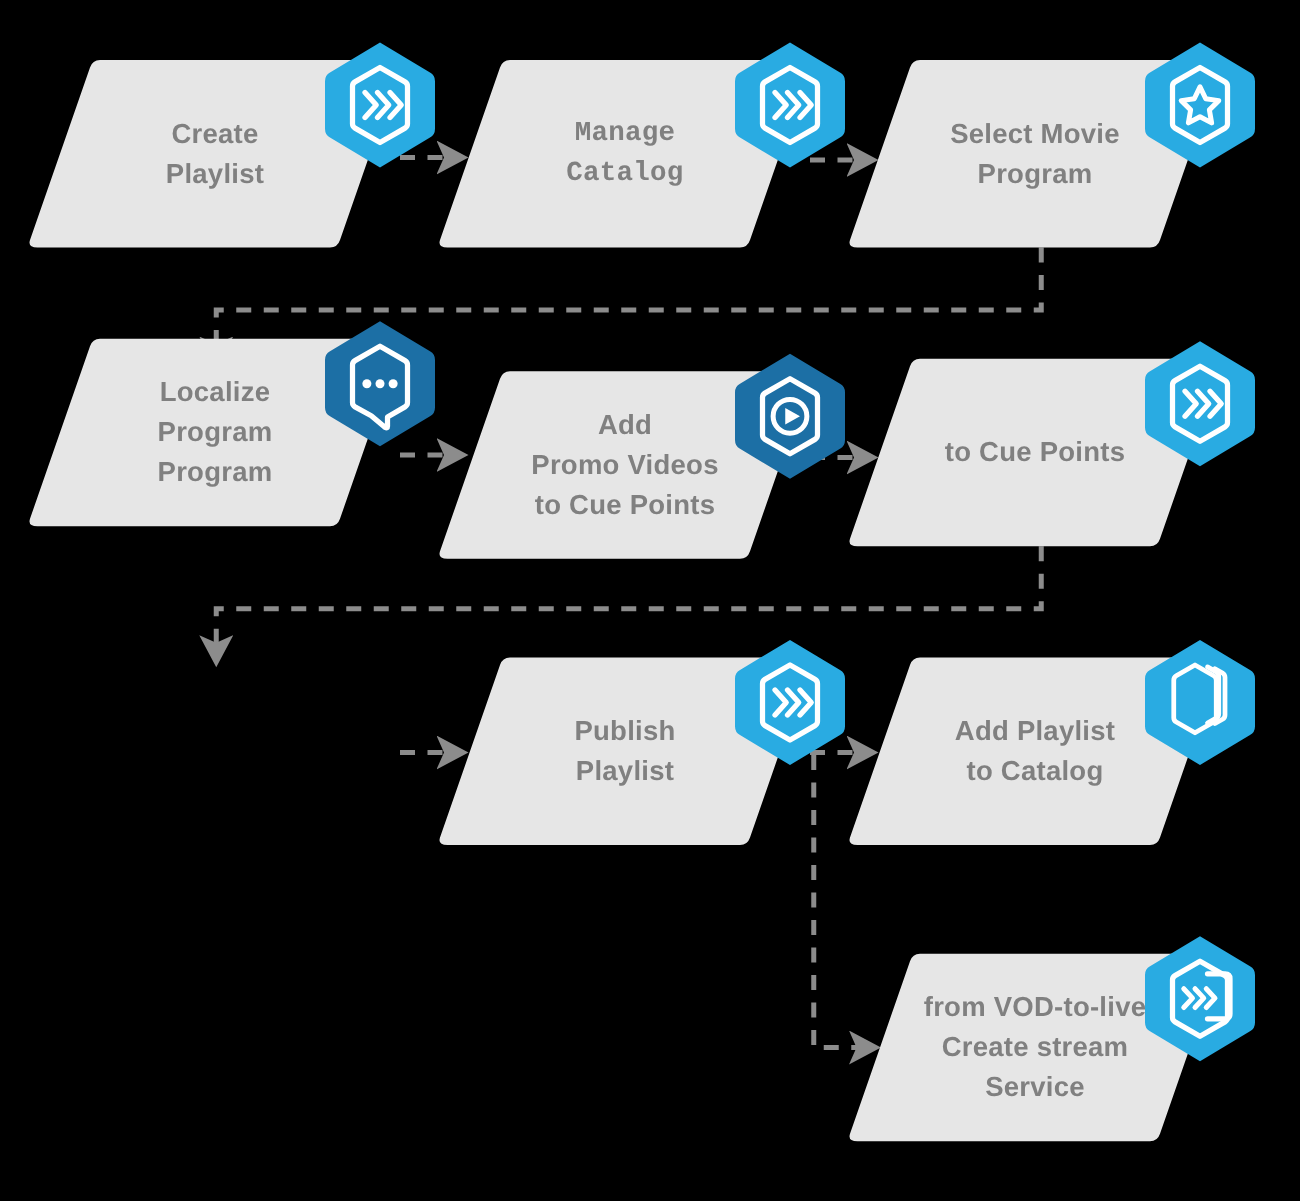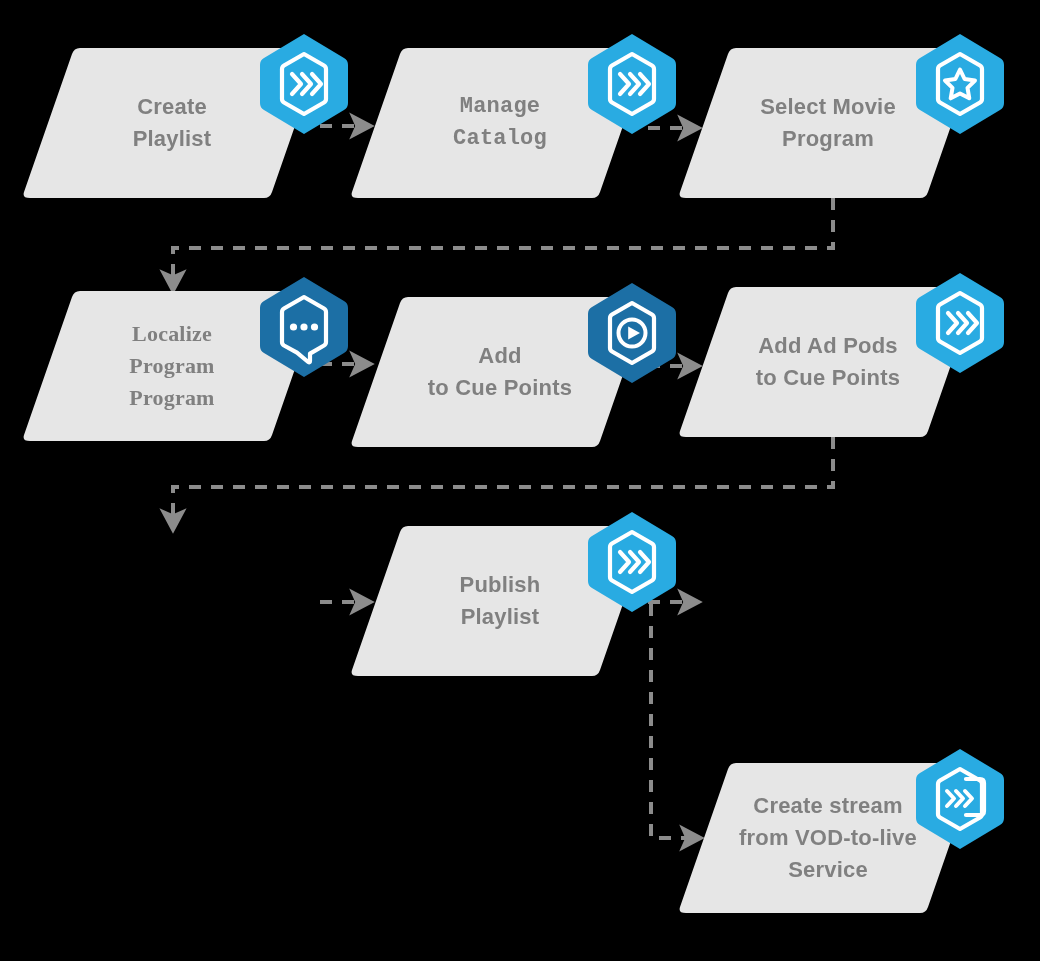--- a/index.html
+++ b/index.html
@@ -94,21 +94,21 @@
       <span>Select Movie</span>
       <span>Program</span>
     </div>
     <svg class="hex" style="left:236px;top:-10px;" width="92" height="104" viewBox="0 0 92 104">
       <path d="M46,2 L86,26 Q90,28 90,33 L90,71 Q90,76 86,78 L46,102 Q46,102 46,102 L6,78 Q2,76 2,71 L2,33 Q2,28 6,26 Z" fill="#29ABE2"></path>
       <path d="M46,22 L66,33.5 Q68,34.7 68,37 L68,67 Q68,69.3 66,70.5 L46,82 L26,70.5 Q24,69.3 24,67 L24,37 Q24,34.7 26,33.5 Z" fill="none" stroke="#fff" stroke-width="4.2" stroke-linejoin="round"></path>
       <path d="M46,37.5 L50.6,47 L61,48.5 L53.5,55.9 L55.3,66.3 L46,61.4 L36.7,66.3 L38.5,55.9 L31,48.5 L41.4,47 Z" fill="none" stroke="#fff" stroke-width="4" stroke-linejoin="round"></path>
     </svg>
   </div>
 
-  <div class="node" style="left:22px;top:285px;width:300px;height:162px;font-family:Liberation Serif, serif;">
+  <div class="node" style="left:22px;top:265px;width:300px;height:162px;">
     <svg class="shape" viewBox="0 0 300 162" preserveAspectRatio="none">
       <path d="M58,6 Q52,6 50,12 L2,150 Q0,156 8,156 L242,156 Q248,156 250,150 L298,12 Q300,6 292,6 Z" fill="#E6E6E6"></path>
     </svg>
     <div class="label">
       <span>Localize</span>
       <span>Program</span>
       <span>Program</span>
     </div>
     <svg class="hex" style="left:236px;top:-10px;" width="92" height="104" viewBox="0 0 92 104">
       <path d="M46,2 L86,26 Q90,28 90,33 L90,71 Q90,76 86,78 L46,102 Q46,102 46,102 L6,78 Q2,76 2,71 L2,33 Q2,28 6,26 Z" fill="#1C6FA5"></path>
@@ -120,36 +120,36 @@
       </g>
     </svg>
   </div>
 
   <div class="node" style="left:350px;top:291px;width:300px;height:162px;">
     <svg class="shape" viewBox="0 0 300 162" preserveAspectRatio="none">
       <path d="M58,6 Q52,6 50,12 L2,150 Q0,156 8,156 L242,156 Q248,156 250,150 L298,12 Q300,6 292,6 Z" fill="#E6E6E6"></path>
     </svg>
     <div class="label">
       <span>Add</span>
+      <span>Promo Videos</span>
       <span>to Cue Points</span>
     </div>
     <svg class="hex" style="left:236px;top:-10px;" width="92" height="104" viewBox="0 0 92 104">
       <path d="M46,2 L86,26 Q90,28 90,33 L90,71 Q90,76 86,78 L46,102 Q46,102 46,102 L6,78 Q2,76 2,71 L2,33 Q2,28 6,26 Z" fill="#1C6FA5"></path>
       <path d="M46,22 L66,33.5 Q68,34.7 68,37 L68,67 Q68,69.3 66,70.5 L46,82 L26,70.5 Q24,69.3 24,67 L24,37 Q24,34.7 26,33.5 Z" fill="none" stroke="#fff" stroke-width="4.2" stroke-linejoin="round"></path>
       <circle cx="46" cy="52" r="13.5" fill="none" stroke="#fff" stroke-width="4"></circle>
       <path d="M42.2,45.4 L54,52 L42.2,58.6 Z" fill="#fff"></path>
     </svg>
   </div>
 
   <div class="node" style="left:678px;top:281px;width:300px;height:162px;">
     <svg class="shape" viewBox="0 0 300 162" preserveAspectRatio="none">
       <path d="M58,6 Q52,6 50,12 L2,150 Q0,156 8,156 L242,156 Q248,156 250,150 L298,12 Q300,6 292,6 Z" fill="#E6E6E6"></path>
     </svg>
     <div class="label">
-      <span>Add Ad Pods</span>
       <span>to Cue Points</span>
     </div>
     <svg class="hex" style="left:236px;top:-10px;" width="92" height="104" viewBox="0 0 92 104">
       <path d="M46,2 L86,26 Q90,28 90,33 L90,71 Q90,76 86,78 L46,102 Q46,102 46,102 L6,78 Q2,76 2,71 L2,33 Q2,28 6,26 Z" fill="#29ABE2"></path>
       <path d="M46,22 L66,33.5 Q68,34.7 68,37 L68,67 Q68,69.3 66,70.5 L46,82 L26,70.5 Q24,69.3 24,67 L24,37 Q24,34.7 26,33.5 Z" fill="none" stroke="#fff" stroke-width="4.2" stroke-linejoin="round"></path>
       <g fill="none" stroke="#fff" stroke-width="4.2" stroke-linecap="round" stroke-linejoin="round">
         <path d="M34,42 L43,52 L34,62"></path>
         <path d="M44,42 L53,52 L44,62"></path>
         <path d="M54,42 L63,52 L54,62"></path>
       </g>
@@ -169,28 +169,45 @@
       <path d="M46,2 L86,26 Q90,28 90,33 L90,71 Q90,76 86,78 L46,102 Q46,102 46,102 L6,78 Q2,76 2,71 L2,33 Q2,28 6,26 Z" fill="#29ABE2"></path>
       <path d="M46,22 L66,33.5 Q68,34.7 68,37 L68,67 Q68,69.3 66,70.5 L46,82 L26,70.5 Q24,69.3 24,67 L24,37 Q24,34.7 26,33.5 Z" fill="none" stroke="#fff" stroke-width="4.2" stroke-linejoin="round"></path>
       <g fill="none" stroke="#fff" stroke-width="4.2" stroke-linecap="round" stroke-linejoin="round">
         <path d="M34,42 L43,52 L34,62"></path>
         <path d="M44,42 L53,52 L44,62"></path>
         <path d="M54,42 L63,52 L54,62"></path>
       </g>
     </svg>
   </div>
 
+  <div class="node" style="left:678px;top:520px;width:300px;height:162px;">
+    <svg class="shape" viewBox="0 0 300 162" preserveAspectRatio="none">
+      <path d="M58,6 Q52,6 50,12 L2,150 Q0,156 8,156 L242,156 Q248,156 250,150 L298,12 Q300,6 292,6 Z" fill="#E6E6E6"></path>
+    </svg>
+    <div class="label">
+      <span>Add Playlist</span>
+      <span>to Catalog</span>
+    </div>
+    <svg class="hex" style="left:236px;top:-10px;" width="92" height="104" viewBox="0 0 92 104">
+      <path d="M46,2 L86,26 Q90,28 90,33 L90,71 Q90,76 86,78 L46,102 Q46,102 46,102 L6,78 Q2,76 2,71 L2,33 Q2,28 6,26 Z" fill="#29ABE2"></path>
+      <g fill="none" stroke="#fff" stroke-width="3.8" stroke-linejoin="round" stroke-linecap="round">
+        <path d="M58,25 L64,28.4 Q66,29.6 66,31.9 L66,61.9 Q66,64.2 64,65.4 L58,68.8"></path>
+        <path d="M52,23.5 L59,27.5 Q61,28.7 61,31 L61,61 Q61,63.3 59,64.5 L52,68.5"></path>
+        <path d="M42,22 L57,30.6 Q59,31.8 59,34.1 L59,64.1 Q59,66.4 57,67.6 L42,76.2 L27,67.6 Q25,66.4 25,64.1 L25,34.1 Q25,31.8 27,30.6 Z"></path>
+      </g>
+    </svg>
+  </div>
 
   <div class="node" style="left:678px;top:757px;width:300px;height:162px;">
     <svg class="shape" viewBox="0 0 300 162" preserveAspectRatio="none">
       <path d="M58,6 Q52,6 50,12 L2,150 Q0,156 8,156 L242,156 Q248,156 250,150 L298,12 Q300,6 292,6 Z" fill="#E6E6E6"></path>
     </svg>
     <div class="label">
+      <span>from VOD-to-live</span>
       <span>Create stream</span>
-      <span>from VOD-to-live</span>
       <span>Service</span>
     </div>
     <svg class="hex" style="left:236px;top:-10px;" width="92" height="104" viewBox="0 0 92 104">
       <path d="M46,2 L86,26 Q90,28 90,33 L90,71 Q90,76 86,78 L46,102 Q46,102 46,102 L6,78 Q2,76 2,71 L2,33 Q2,28 6,26 Z" fill="#29ABE2"></path>
       <path d="M46,22 L66,33.5 Q68,34.7 68,37 L68,67 Q68,69.3 66,70.5 L46,82 L26,70.5 Q24,69.3 24,67 L24,37 Q24,34.7 26,33.5 Z" fill="none" stroke="#fff" stroke-width="4.2" stroke-linejoin="round"></path>
       <path d="M52,32 L66,32 Q70,32 70,36 L70,64 Q70,68 66,68 L52,68" fill="none" stroke="#fff" stroke-width="4.2" stroke-linejoin="round" stroke-linecap="round"></path>
       <g fill="none" stroke="#fff" stroke-width="4" stroke-linecap="round" stroke-linejoin="round">
         <path d="M33,44 L40,51.5 L33,59"></path>
         <path d="M42,44 L49,51.5 L42,59"></path>
         <path d="M51,44 L58,51.5 L51,59"></path>

